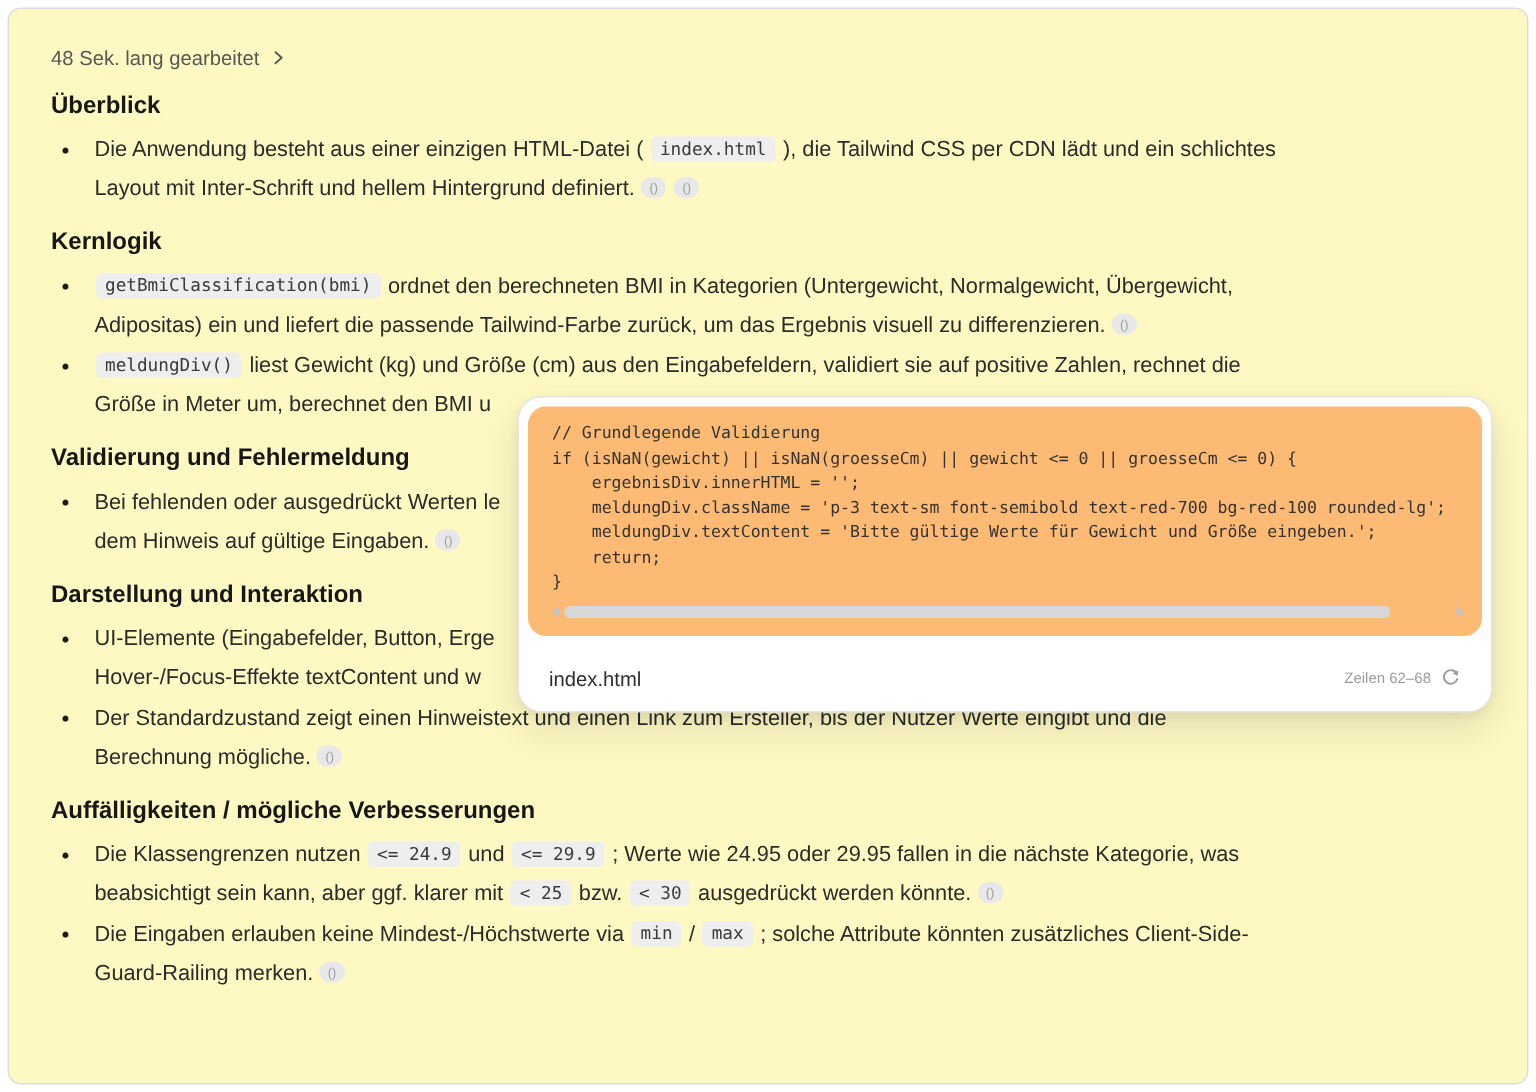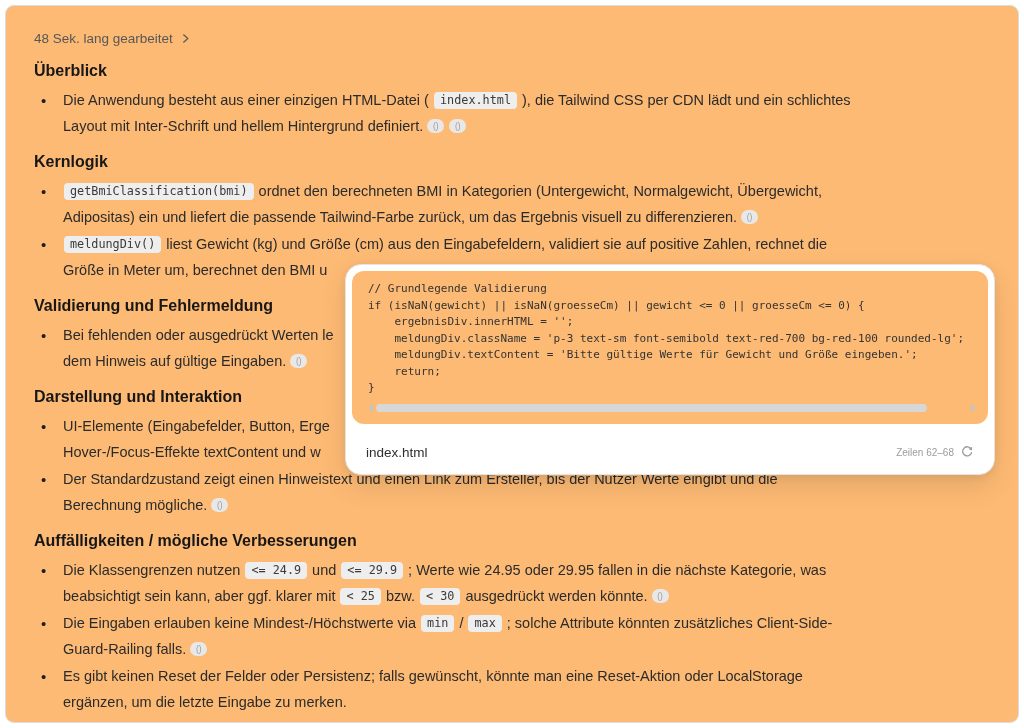--- a/index.html
+++ b/index.html
@@ -3,21 +3,21 @@
 <meta charset="utf-8">
 <style>
   html,body{margin:0;padding:0;}
   body{
     width:1024px;height:728px;position:relative;background:#ffffff;
     font-family:"Liberation Sans","DejaVu Sans",sans-serif;color:#2b2b2b;
     overflow:hidden;
   }
   .card{
     position:absolute;left:5px;top:5px;right:5px;bottom:5px;
-    border:1px solid #dcdcdc;border-radius:9px;background:#fdba74;
+    border:1px solid #dcdcdc;border-radius:9px;background:#fef9c3;
     padding:22px 28px 8px 28px;box-sizing:border-box;overflow:hidden;
   }
   .hdr{
     display:flex;align-items:center;gap:7px;height:20px;
     color:#575757;font-size:13.5px;cursor:pointer;user-select:none;
   }
   .hdr svg{margin-top:1px;}
   h2{
     margin:12px 0 6px 0;font-size:16px;line-height:22px;color:#171717;
     font-weight:bold;letter-spacing:0;
@@ -105,22 +105,21 @@
         <li><span>Bei fehlenden oder ausgedrückt Werten le</span><br><span>dem Hinweis auf gültige Eingaben.</span><span class="cite">()</span></li>
       </ul>
       <h2>Darstellung und Interaktion</h2>
       <ul>
         <li><span>UI-Elemente (Eingabefelder, Button, Erge</span><br><span>Hover-/Focus-Effekte textContent und w</span></li>
         <li><span>Der Standardzustand zeigt einen Hinweistext und einen Link zum Ersteller, bis der Nutzer Werte eingibt und die</span><br><span>Berechnung mögliche.</span><span class="cite">()</span></li>
       </ul>
       <h2>Auffälligkeiten / mögliche Verbesserungen</h2>
       <ul>
         <li><span>Die Klassengrenzen nutzen </span><span class="chip">&lt;= 24.9</span><span> und </span><span class="chip">&lt;= 29.9</span><span> ; Werte wie 24.95 oder 29.95 fallen in die nächste Kategorie, was</span><br><span>beabsichtigt sein kann, aber ggf. klarer mit </span><span class="chip">&lt; 25</span><span> bzw. </span><span class="chip">&lt; 30</span><span> ausgedrückt werden könnte.</span><span class="cite">()</span></li>
-        <li><span>Die Eingaben erlauben keine Mindest-/Höchstwerte via </span><span class="chip">min</span><span> / </span><span class="chip">max</span><span> ; solche Attribute könnten zusätzliches Client-Side-</span><br><span>Guard-Railing falls.</span><span class="cite">()</span></li>
-        <li><span>Es gibt keinen Reset der Felder oder Persistenz; falls gewünscht, könnte man eine Reset-Aktion oder LocalStorage</span><br><span>ergänzen, um die letzte Eingabe zu merken.</span></li>
+        <li><span>Die Eingaben erlauben keine Mindest-/Höchstwerte via </span><span class="chip">min</span><span> / </span><span class="chip">max</span><span> ; solche Attribute könnten zusätzliches Client-Side-</span><br><span>Guard-Railing merken.</span><span class="cite">()</span></li>
       </ul>
     </div>
 </div>
 
 <div class="popup">
   <div class="code-panel">
     <div class="code-block">// Grundlegende Validierung
 if (isNaN(gewicht) || isNaN(groesseCm) || gewicht &lt;= 0 || groesseCm &lt;= 0) {
     ergebnisDiv.innerHTML = '';
     meldungDiv.className = 'p-3 text-sm font-semibold text-red-700 bg-red-100 rounded-lg';

